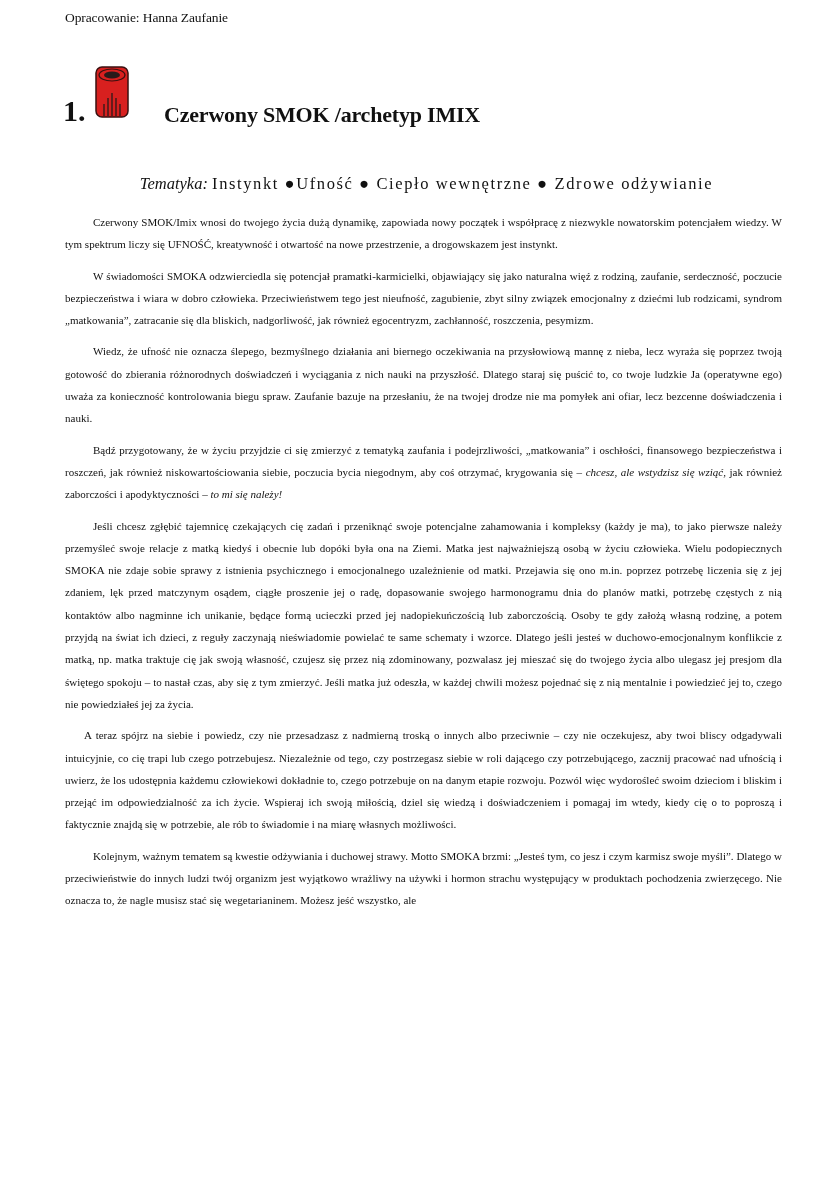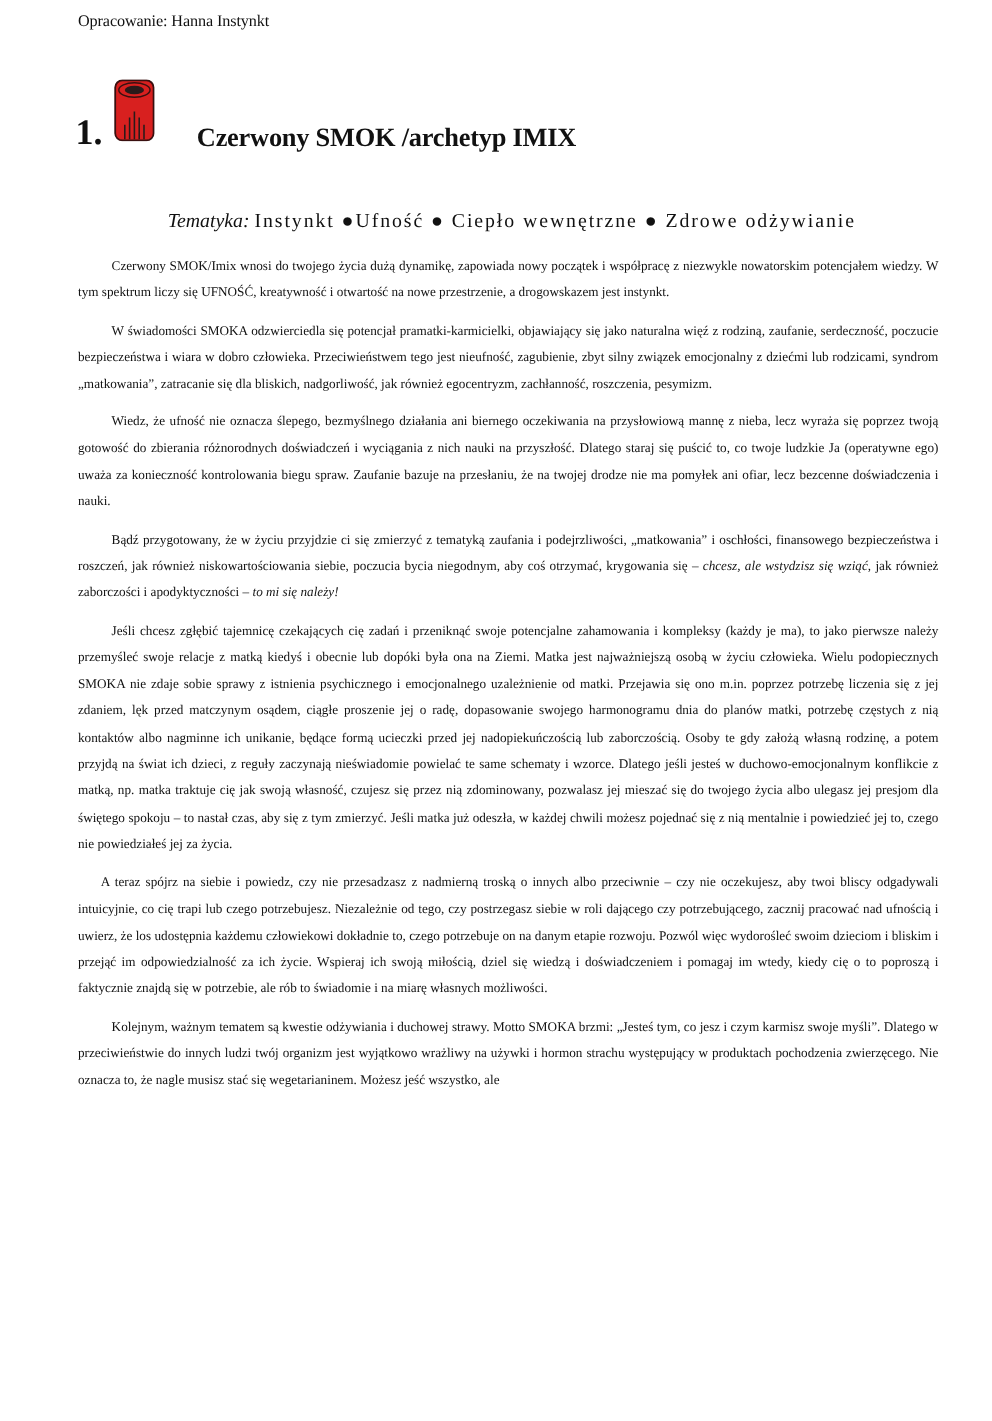--- a/index.html
+++ b/index.html
@@ -15,21 +15,21 @@
   .themes .lbl { font-style: italic; }
   .themes .items { letter-spacing: 1.6px; }
   .body-text { position: absolute; left: 65px; top: 211px; width: 717px; font-size: 11px; line-height: 22.3px; text-align: justify; hyphens: manual; }
   .body-text p { margin: 0 0 9px 0; text-indent: 28px; }
   .body-text p.ind2 { text-indent: 19px; }
   .body-text em { font-style: italic; }
 </style>
 </head>
 <body>
 
-<div class="author">Opracowanie: Hanna Instynkt</div>
+<div class="author">Opracowanie: Hanna Zaufanie</div>
 
 <div class="heading">
   <span class="num">1.</span>
   <svg class="glyph" viewBox="0 0 34 52">
     <rect x="1" y="1" width="32" height="50" rx="6" ry="6" fill="#d8201f" stroke="#3a1010" stroke-width="1.5"></rect>
     <ellipse cx="17" cy="9" rx="13" ry="6" fill="none" stroke="#3a1010" stroke-width="1.2"></ellipse>
     <ellipse cx="17" cy="9" rx="8" ry="3.6" fill="#2a1a1a"></ellipse>
     <line x1="9" y1="50" x2="9" y2="38" stroke="#2a1a1a" stroke-width="1.3"></line>
     <line x1="13" y1="50" x2="13" y2="32" stroke="#2a1a1a" stroke-width="1.3"></line>
     <line x1="17" y1="50" x2="17" y2="27" stroke="#2a1a1a" stroke-width="1.3"></line>

